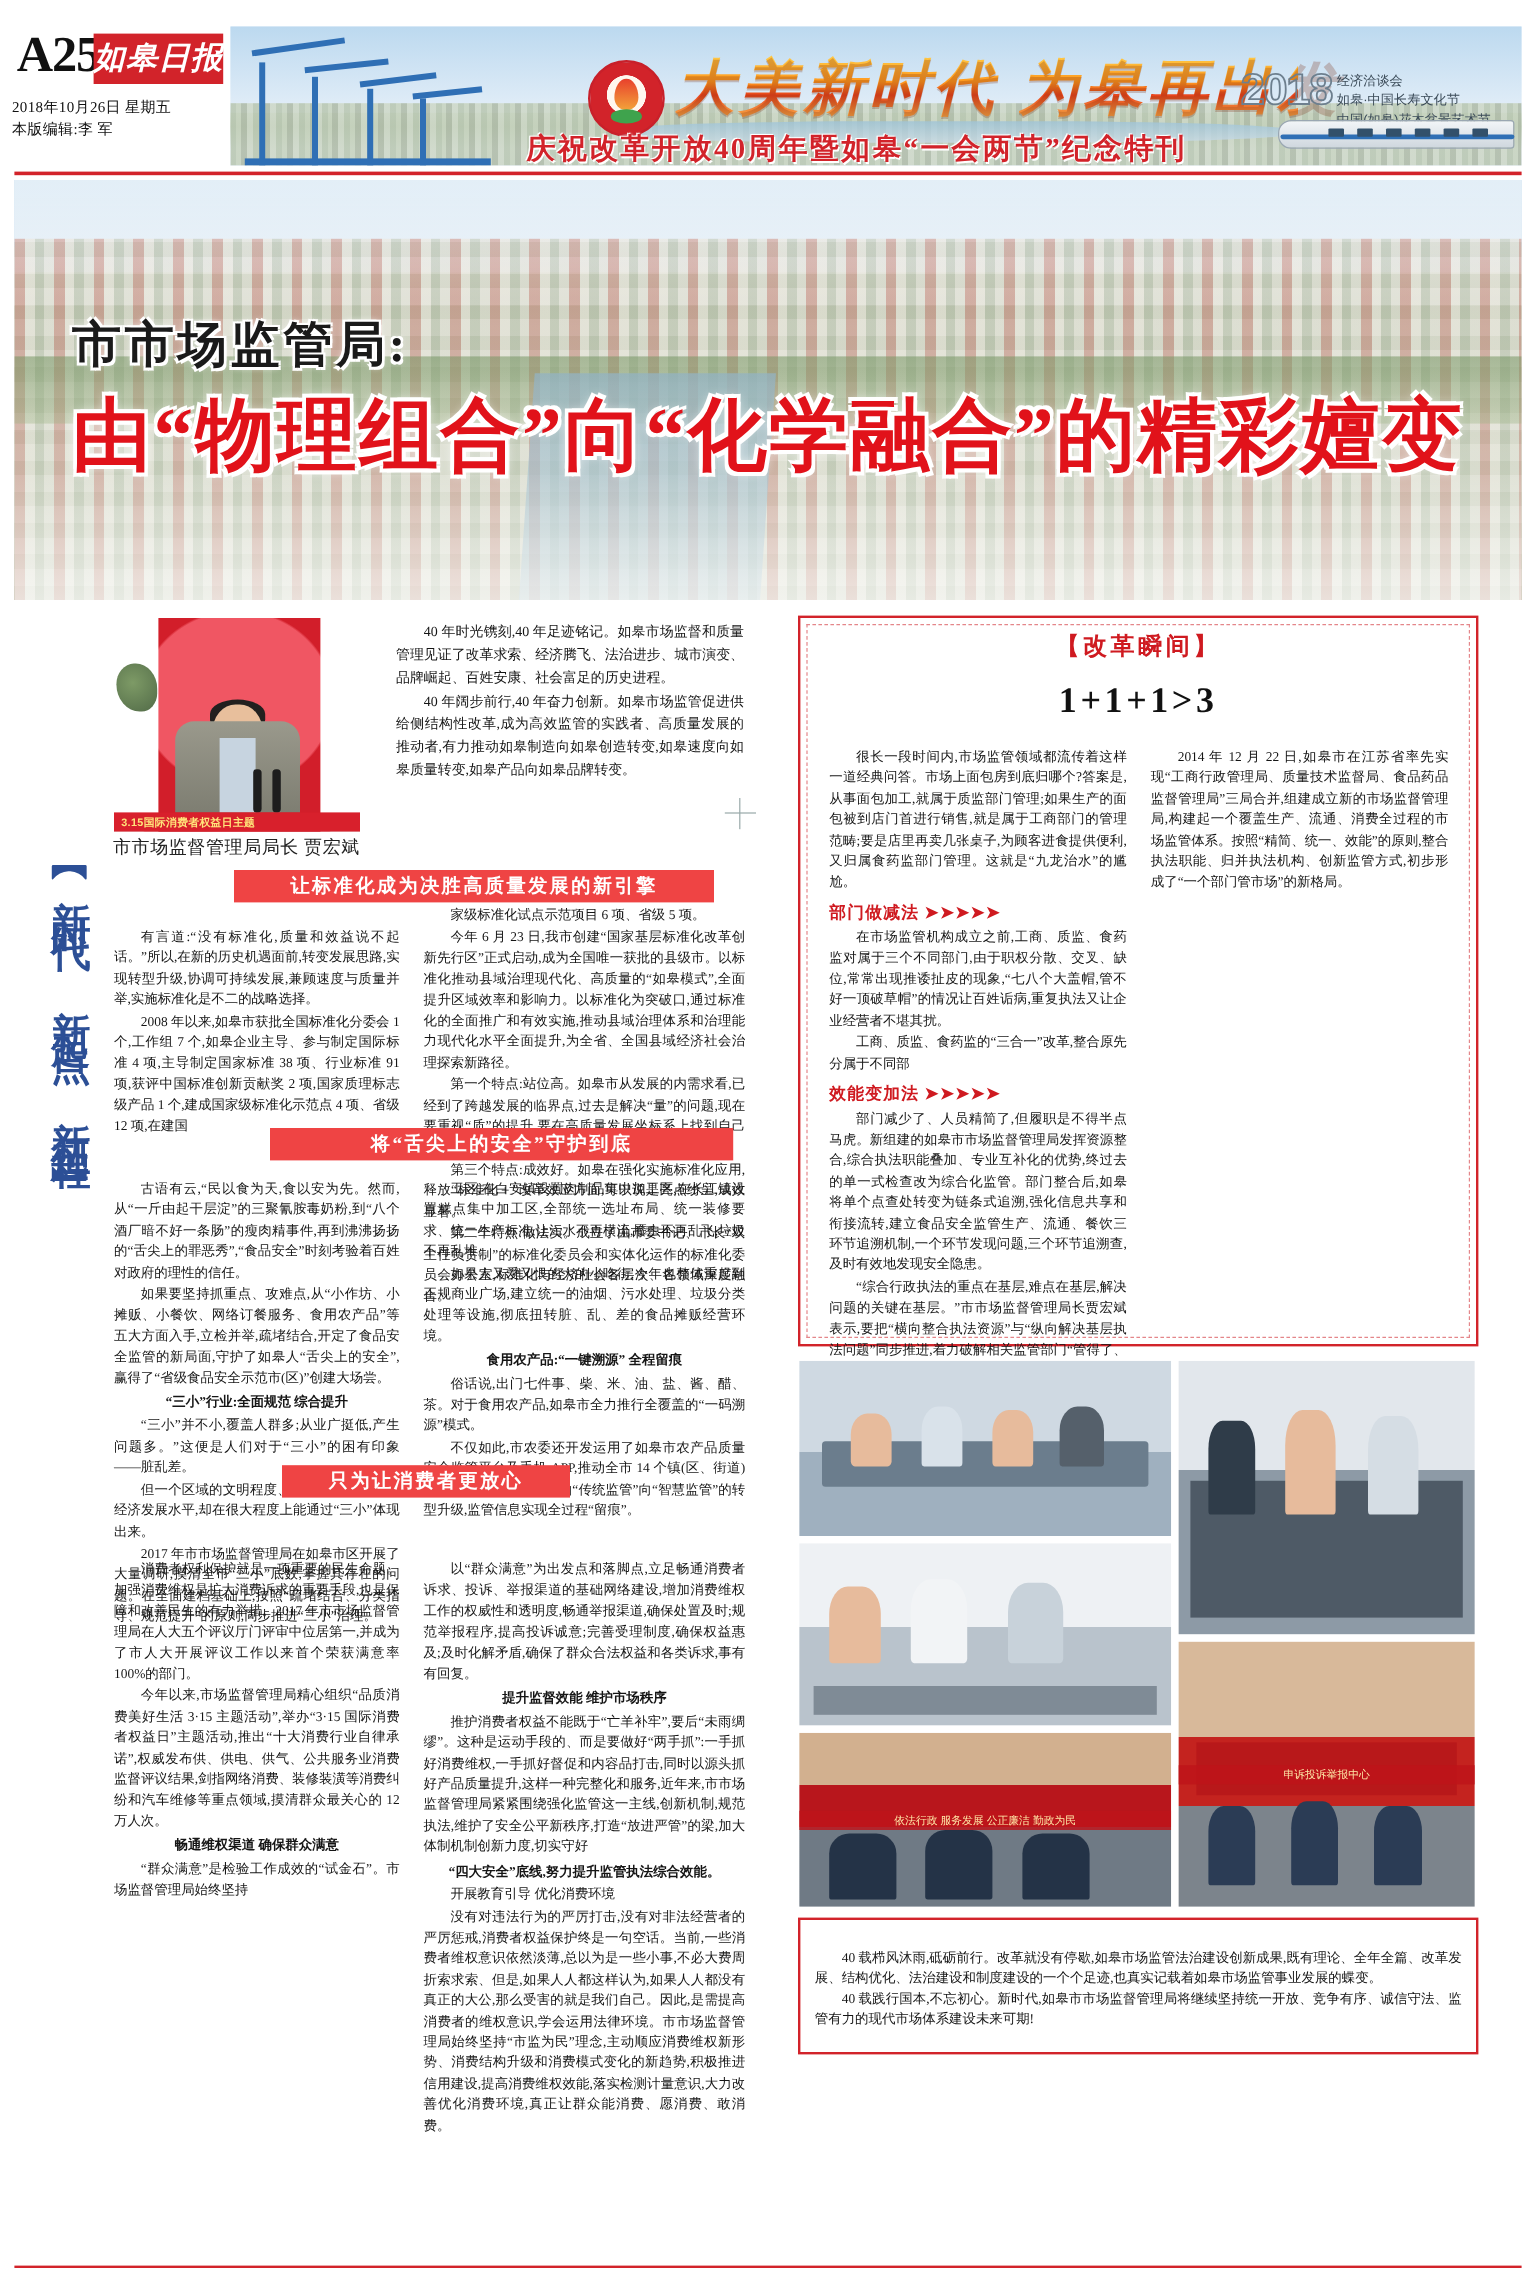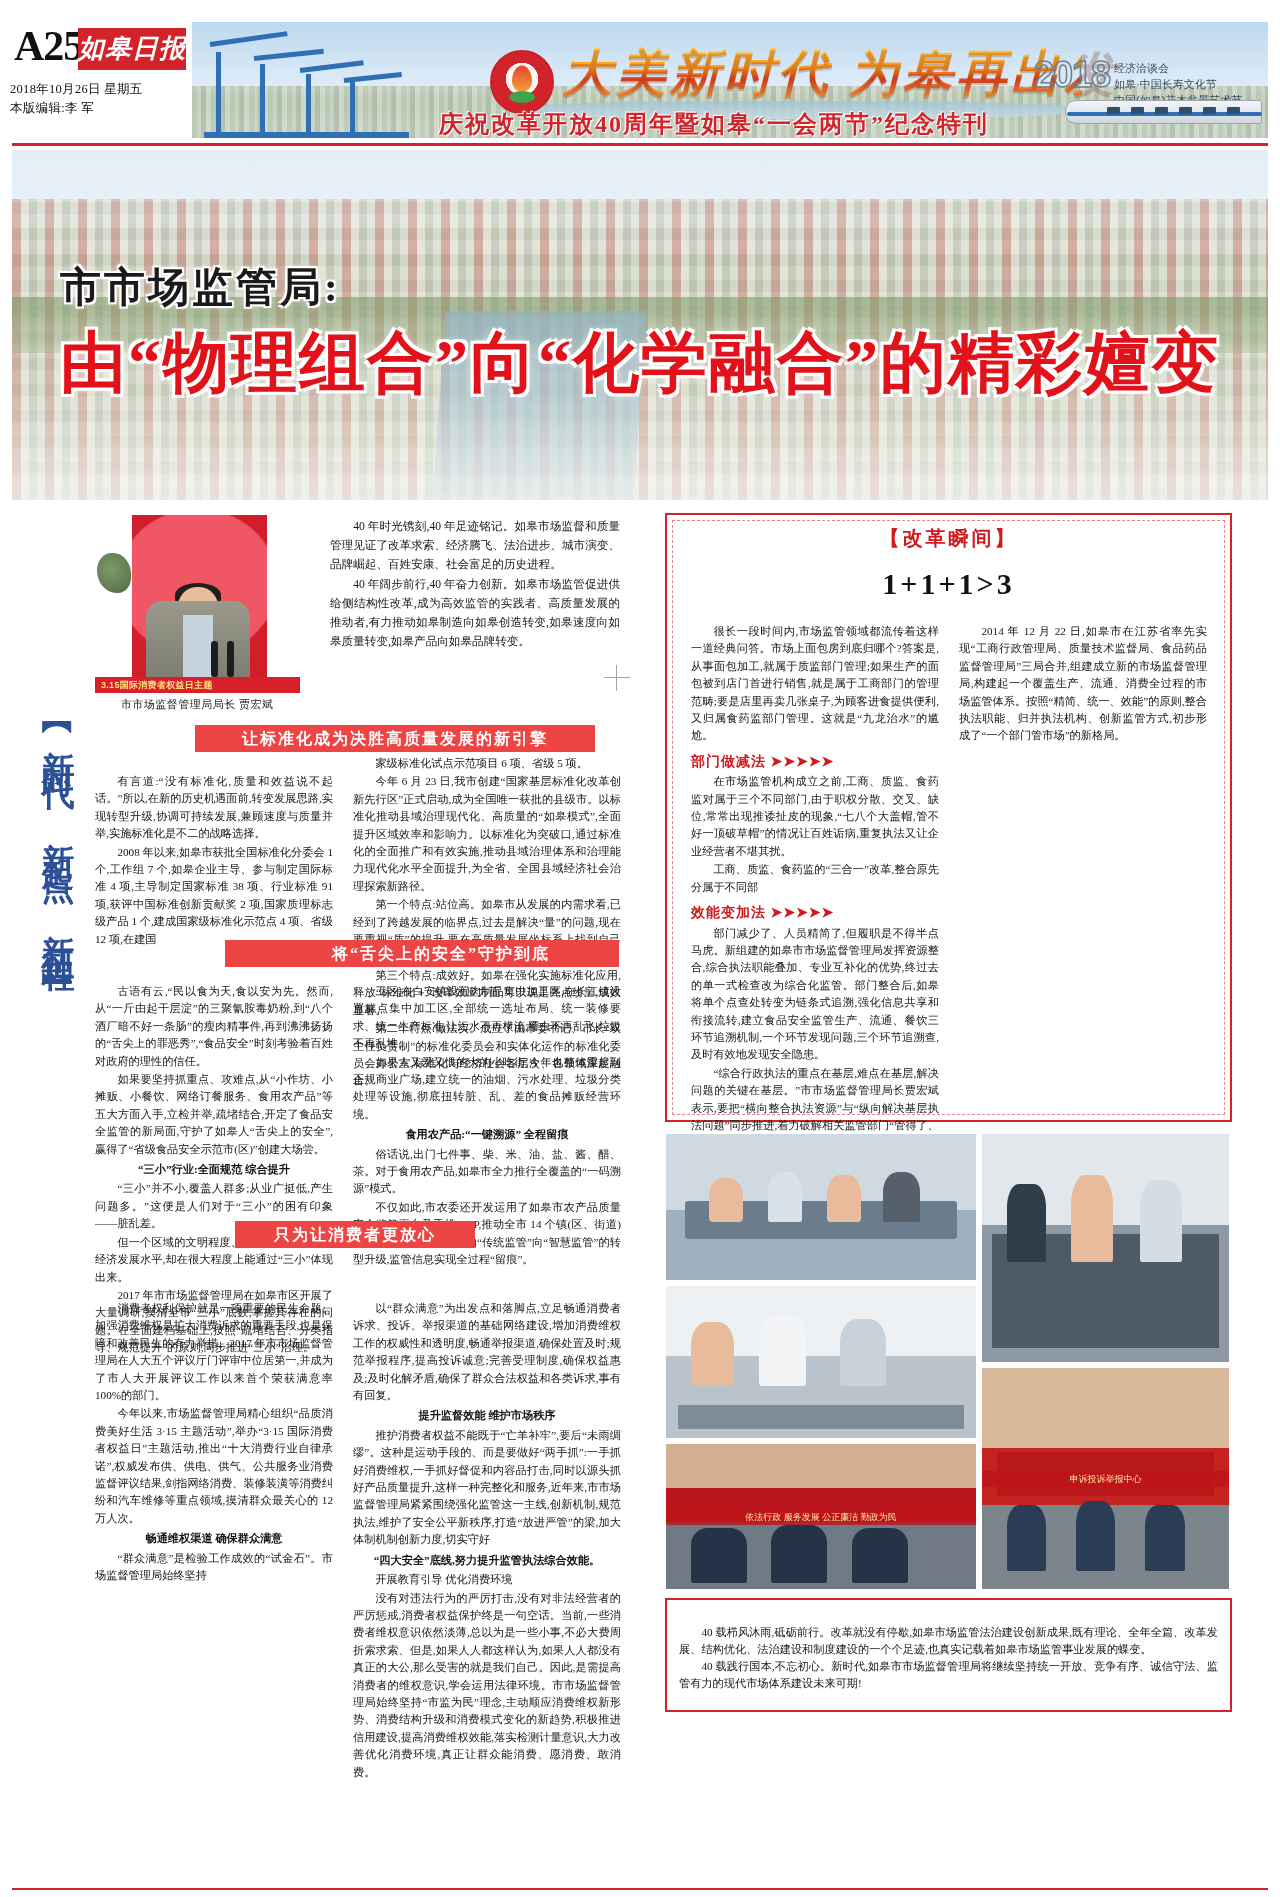--- a/index.html
+++ b/index.html
@@ -79,21 +79,21 @@
   .photo-lead .white-l{position:absolute;left:0;top:0;width:18%;height:100%;background:#fff;}
   .photo-lead .white-r{position:absolute;right:0;top:0;width:16%;height:100%;background:#fff;}
   .photo-lead .plant{position:absolute;left:2px;top:38px;width:34px;height:40px;background:radial-gradient(circle at 40% 40%,#6f8f55,#3e5a33);border-radius:45% 55% 40% 60%;opacity:.9;}
   .photo-lead .head{position:absolute;left:50%;top:72px;transform:translateX(-50%);width:42px;height:50px;background:#e8bf9c;border-radius:46% 46% 44% 44%;}
   .photo-lead .hair{position:absolute;left:50%;top:68px;transform:translateX(-50%);width:46px;height:24px;background:#22201f;border-radius:50% 50% 30% 30%;}
   .photo-lead .torso{position:absolute;left:50%;bottom:16px;transform:translateX(-50%);width:104px;height:76px;background:linear-gradient(to bottom,#9a998c,#7e7e72);border-radius:16px 16px 0 0;}
   .photo-lead .shirt{position:absolute;left:50%;bottom:16px;transform:translateX(-50%);width:30px;height:62px;background:#c7d4e0;}
   .photo-lead .mic{position:absolute;bottom:16px;width:7px;height:36px;background:#1d1d1d;border-radius:3px;}
   .photo-lead .podium{position:absolute;left:0;bottom:0;width:100%;height:16px;background:#d8202c;}
   .photo-lead .podium-text{position:absolute;left:6px;bottom:1px;font-size:9px;color:#ffe47a;font-weight:700;font-family:"Liberation Sans",sans-serif;letter-spacing:.3px;white-space:nowrap;}
-  .photo-cap{position:absolute;left:60px;top:192px;width:250px;text-align:center;font-size:11px;color:#222;letter-spacing:.5px;}
+  .photo-cap{position:absolute;left:60px;top:192px;width:250px;text-align:center;font-size:15px;color:#222;letter-spacing:.5px;}
 
   .lead-text{left:318px;top:12px;width:290px;font-size:11.6px;line-height:19px;}
 
   .sec-head{position:absolute;background:#ef4444;color:#fff;font-family:"Liberation Serif",serif;font-weight:700;
      font-size:16px;letter-spacing:2px;text-align:center;line-height:27px;height:27px;}
 
   
   .moment-box{position:absolute;left:653px;top:8px;width:563px;height:605px;border:2px solid #d2232a;}
   .moment-box .inner{position:absolute;left:5px;top:5px;right:5px;bottom:5px;border:1px dashed #e4868a;}
   .moment-title{position:absolute;left:0;top:10px;width:100%;text-align:center;font-size:20px;font-weight:700;letter-spacing:3px;color:#cf1a20;font-family:"Liberation Serif",serif;}
@@ -211,21 +211,21 @@
       <p>2008 年以来,如皋市获批全国标准化分委会 1 个,工作组 7 个,如皋企业主导、参与制定国际标准 4 项,主导制定国家标准 38 项、行业标准 91 项,获评中国标准创新贡献奖 2 项,国家质理标志级产品 1 个,建成国家级标准化示范点 4 项、省级 12 项,在建国</p>
     </div>
   <div class="col" id="s1c2" style="left:341px;top:250px;width:268px;">
       <p>家级标准化试点示范项目 6 项、省级 5 项。</p>
       <p>今年 6 月 23 日,我市创建“国家基层标准化改革创新先行区”正式启动,成为全国唯一获批的县级市。以标准化推动县域治理现代化、高质量的“如皋模式”,全面提升区域效率和影响力。以标准化为突破口,通过标准化的全面推广和有效实施,推动县域治理体系和治理能力现代化水平全面提升,为全省、全国县域经济社会治理探索新路径。</p>
       <p>第一个特点:站位高。如皋市从发展的内需求看,已经到了跨越发展的临界点,过去是解决“量”的问题,现在要重视“质”的提升,要在高质量发展坐标系上找到自己的方位,就要实现标准化。</p>
       <p>第三个特点:成效好。如皋在强化实施标准化应用,释放“标准化＋”改革效应方面,可以说是亮点纷呈,成效显著。</p>
       <p>第二个特点:做法实。成立了由市委书记、市长“双主任负责制”的标准化委员会和实体化运作的标准化委员会办公室,标准化与经济社会各层次、各领域深度融合。</p>
     </div>
 
-  <div class="sec-head" style="left:213px;top:435px;width:356px;padding-left:38px;">将“舌尖上的安全”守护到底</div>
+  <div class="sec-head" style="left:213px;top:435px;width:386px;">将“舌尖上的安全”守护到底</div>
   <div class="col" id="s2c1" style="left:83px;top:478px;width:238px;">
       <p>古语有云,“民以食为天,食以安为先。然而,从“一斤由起干层淀”的三聚氰胺毒奶粉,到“八个酒厂暗不好一条肠”的瘦肉精事件,再到沸沸扬扬的“舌尖上的罪恶秀”,“食品安全”时刻考验着百姓对政府的理性的信任。</p>
       <p>如果要坚持抓重点、攻难点,从“小作坊、小摊贩、小餐饮、网络订餐服务、食用农产品”等五大方面入手,立检并举,疏堵结合,开定了食品安全监管的新局面,守护了如皋人“舌尖上的安全”,赢得了“省级食品安全示范市(区)”创建大场尝。</p>
       <p style="text-indent: 0px; text-align: center; font-weight: 700; margin: 3px 0px 2px;">“三小”行业:全面规范  综合提升</p>
       <p>“三小”并不小,覆盖人群多;从业广挺低,产生问题多。”这便是人们对于“三小”的困有印象——脏乱差。</p>
       <p>但一个区域的文明程度、一座城市的形象、经济发展水平,却在很大程度上能通过“三小”体现出来。</p>
       <p>2017 年市市场监督管理局在如皋市区开展了大量调研,摸清全市“三小”底数,掌握其存在的问题。在全面建档基础上,按照“疏堵结合、分类指导、规范提升”的原则,同步推进“三小”治理。</p>
     </div>
   <div class="col" id="s2c2" style="left:341px;top:478px;width:268px;">
       <p>工区,在白安镇设置肉制品集中加工区,在长江镇设置糕点集中加工区,全部统一选址布局、统一装修要求、统一生产标准,让污水不再横流,餍虫不再乱飞,垃圾不再乱堆。</p>

